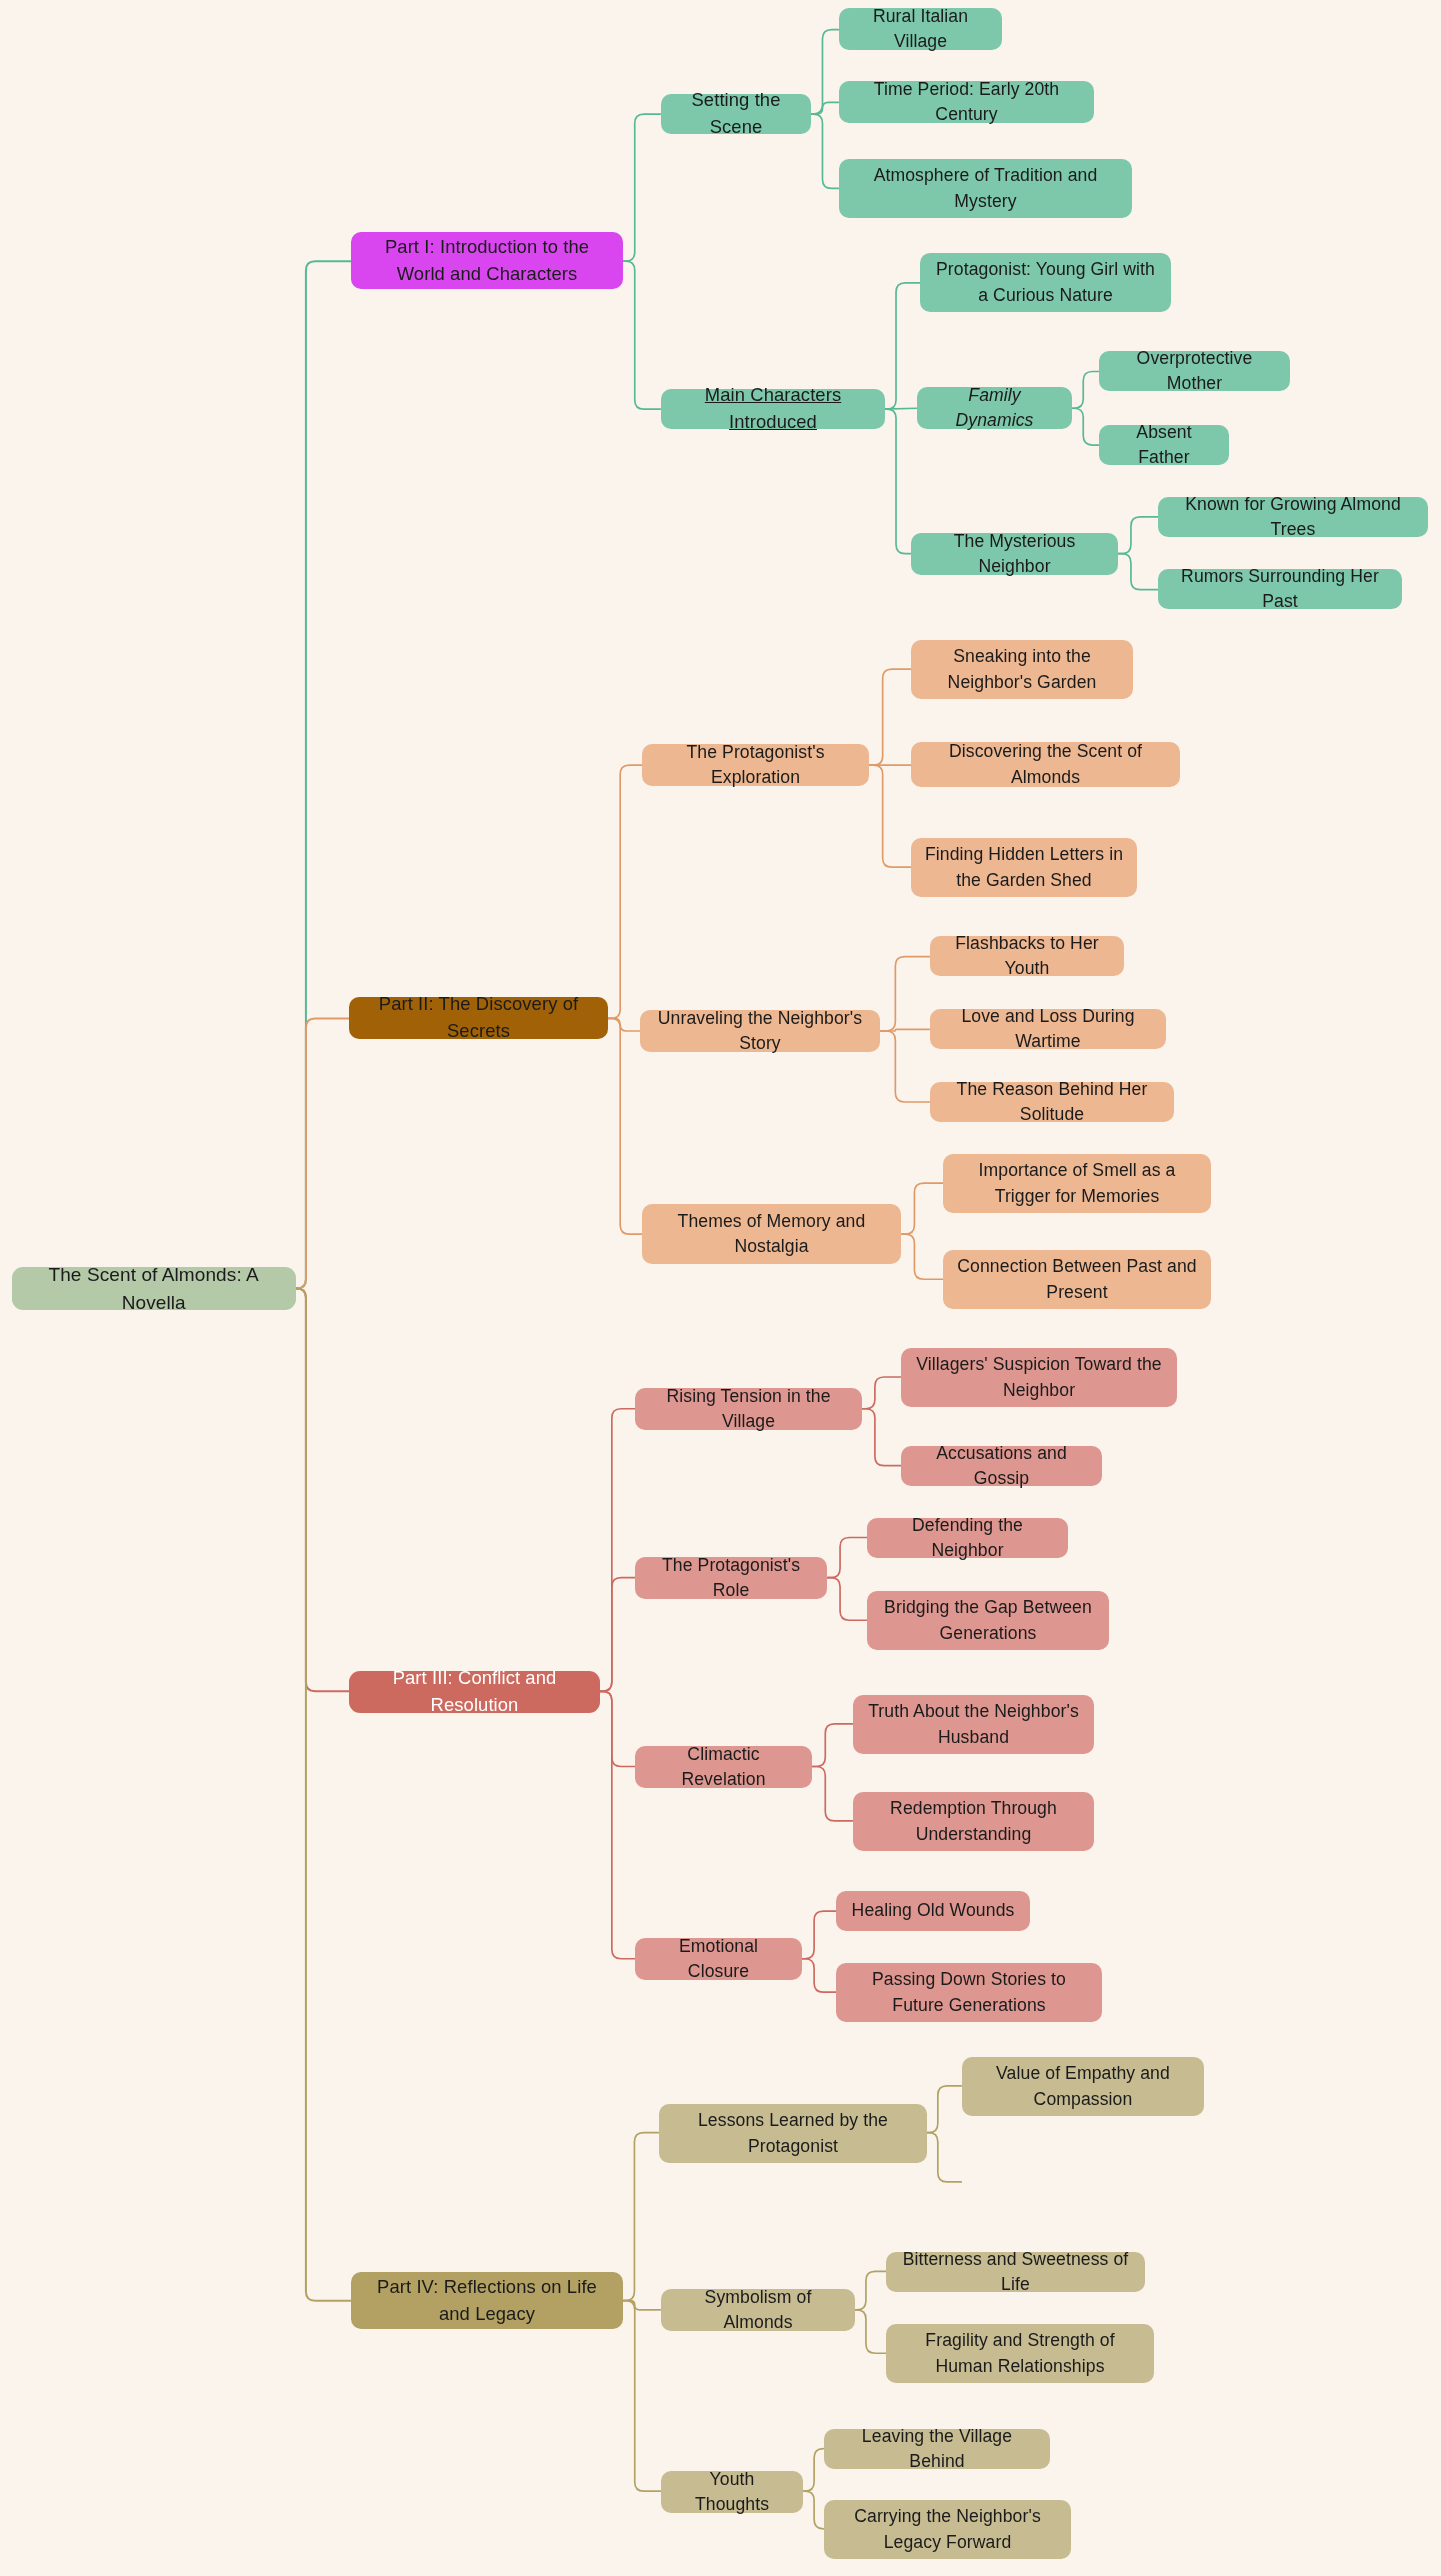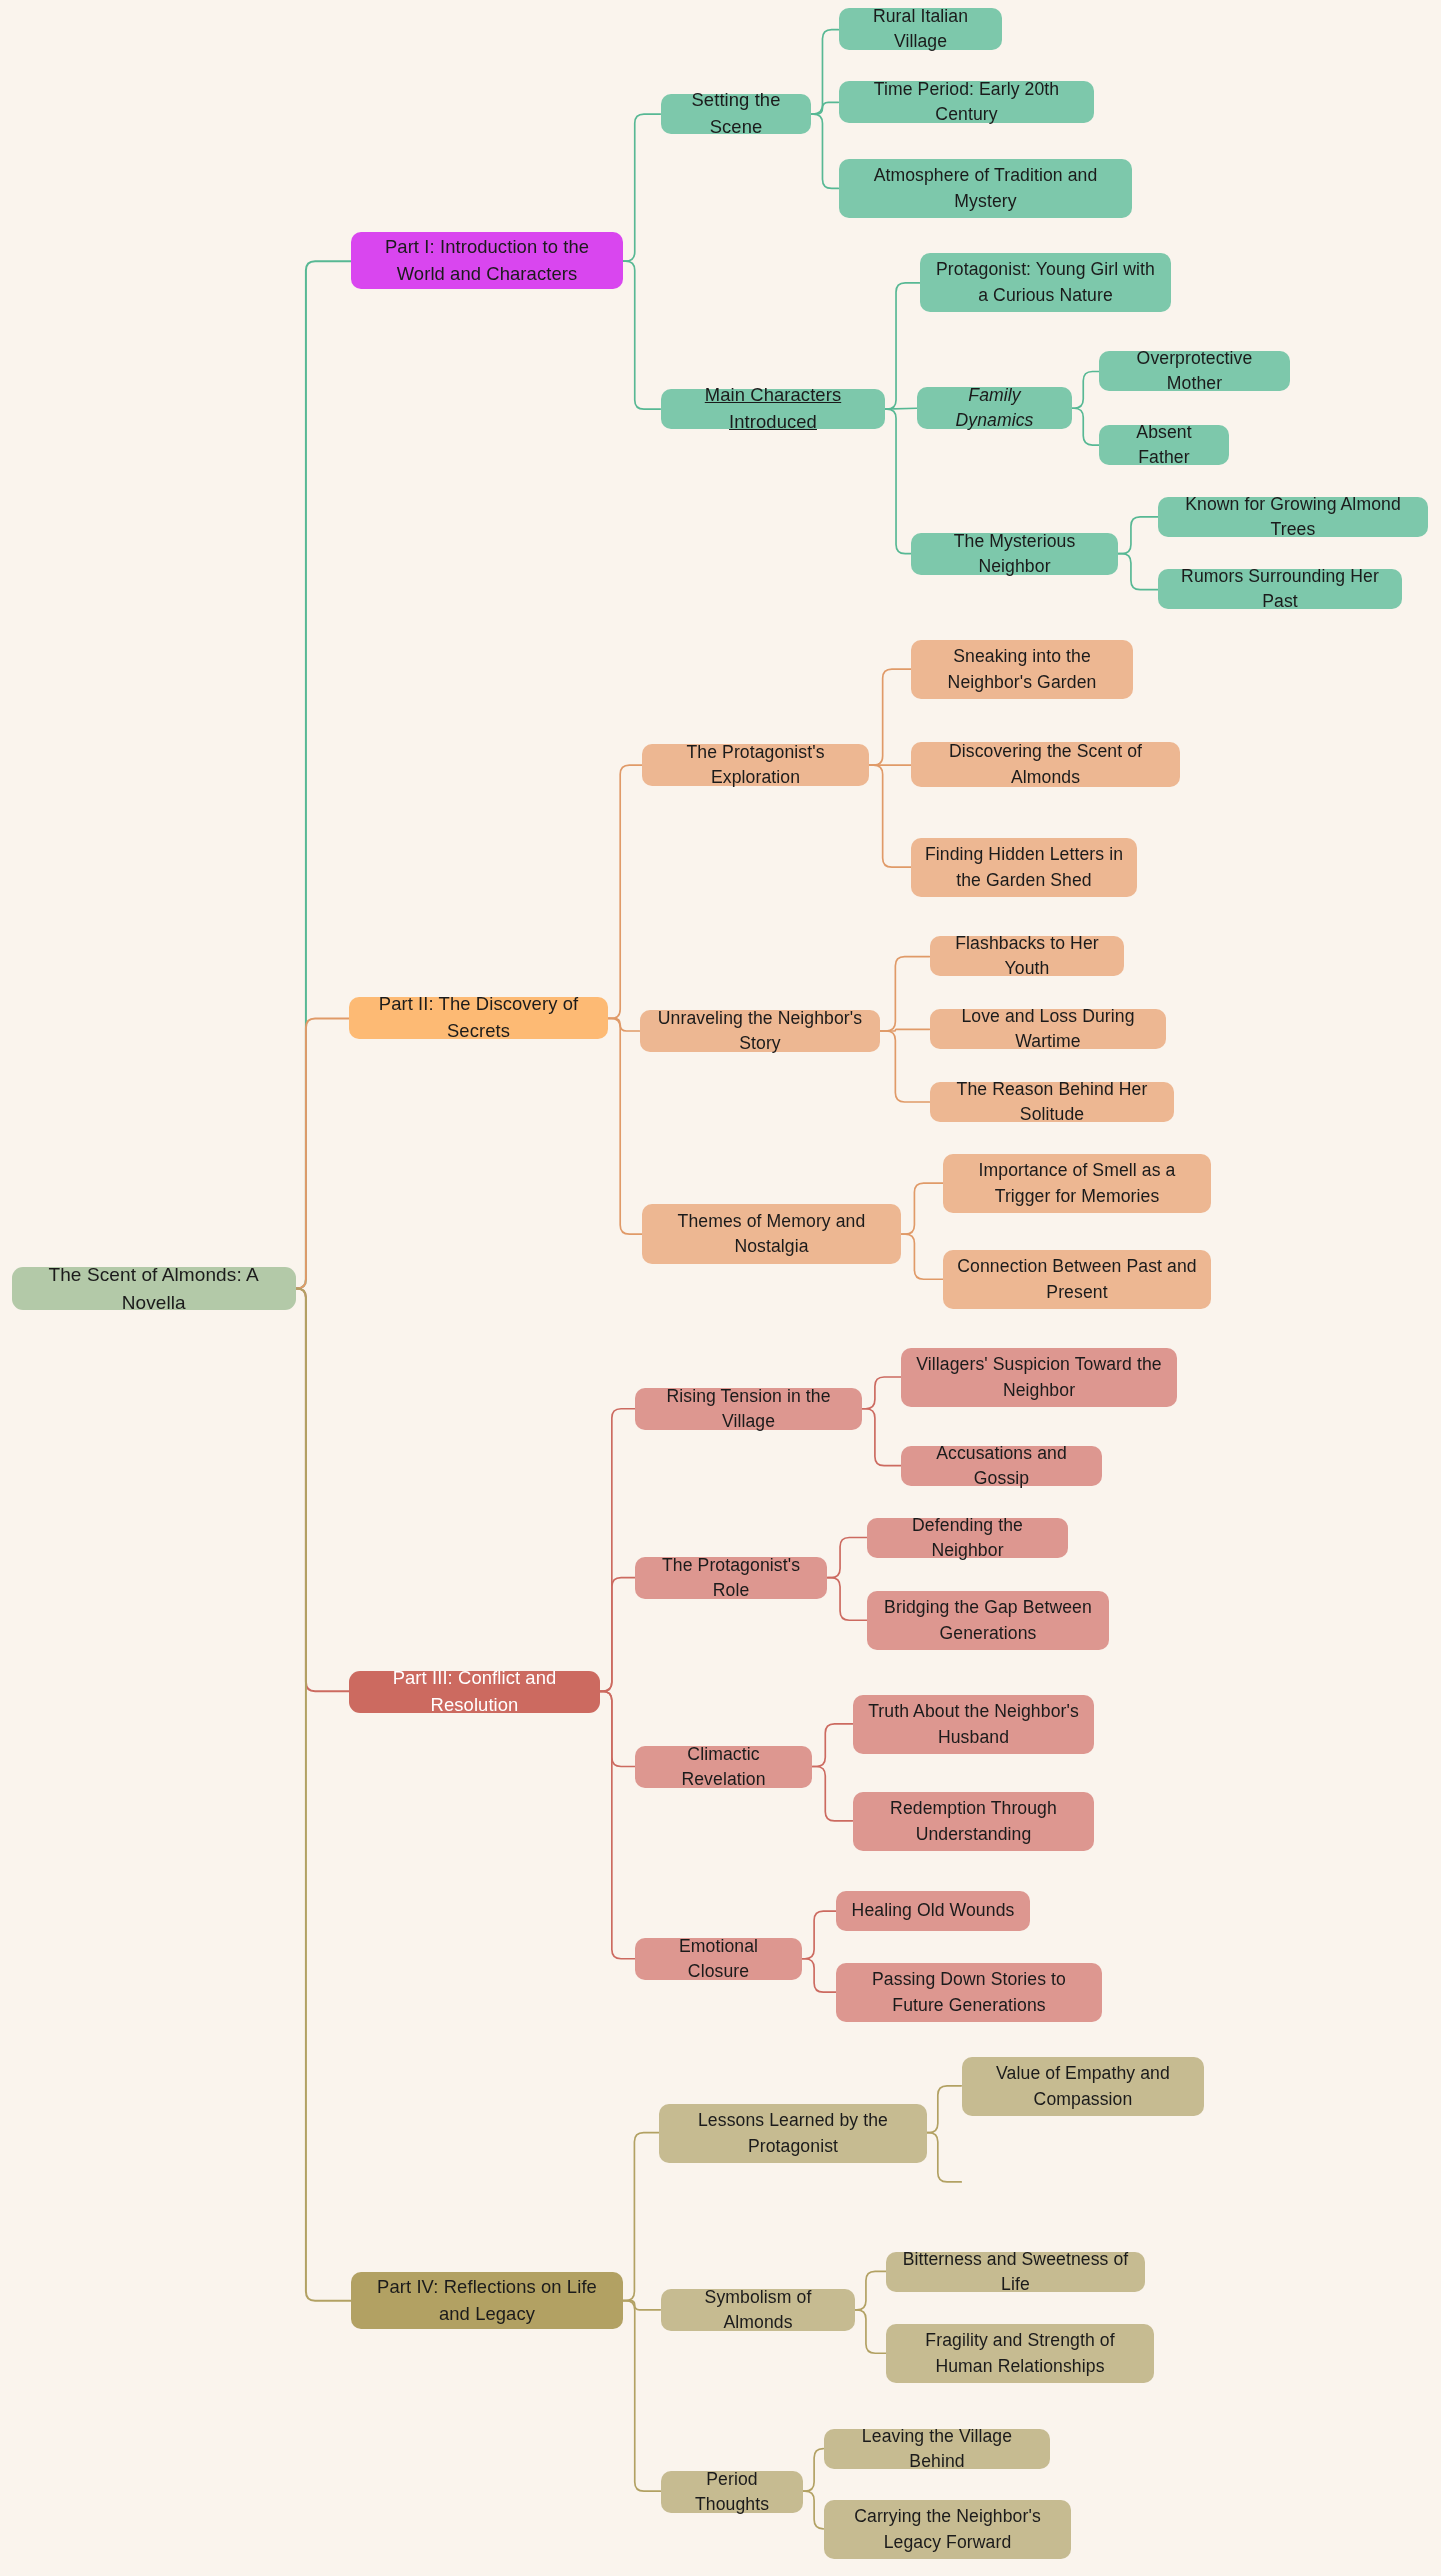--- a/index.html
+++ b/index.html
@@ -27,21 +27,21 @@
 
   
   .lv-root{background:#b3c9a8;font-size:19px;border-radius:11px;}
 
   
   .b1.lv1{background:#d946ef;font-size:18.4px;}
   .b1.lv2{background:#7dc8ab;font-size:18.4px;}
   .b1.lv3{background:#7dc8ab;font-size:17.6px;}
 
   
-  .b2.lv1{background:#fdba74;font-size:18.4px;}
+  .b2.lv1{background:#a16207;font-size:18.4px;}
   .b2.lv2{background:#edb792;font-size:17.6px;}
   .b2.lv3{background:#edb792;font-size:17.6px;}
 
   
   .b3.lv1{background:#cc6a60;font-size:18.4px;color:#ffffff;}
   .b3.lv2{background:#dd9790;font-size:17.6px;}
   .b3.lv3{background:#dd9790;font-size:17.6px;}
 
   
   .b4.lv1{background:#b2a163;font-size:18.4px;}
@@ -231,21 +231,21 @@
     <div class="node b4 lv2" style="left: 661px; top: 2289px; width: 194px; height: 42px;">
       <span>Symbolism of Almonds</span>
     </div>
     <div class="node b4 lv3" style="left: 886px; top: 2252px; width: 259px; height: 40px;">
       <span>Bitterness and Sweetness of Life</span>
     </div>
     <div class="node b4 lv3" style="left: 886px; top: 2324px; width: 268px; height: 59px;">
       <span>Fragility and Strength of Human Relationships</span>
     </div>
     <div class="node b4 lv2" style="left: 661px; top: 2471px; width: 142px; height: 42px;">
-      <span>Period Thoughts</span>
+      <span>Youth Thoughts</span>
     </div>
     <div class="node b4 lv3" style="left: 824px; top: 2429px; width: 226px; height: 40px;">
       <span>Leaving the Village Behind</span>
     </div>
     <div class="node b4 lv3" style="left: 824px; top: 2500px; width: 247px; height: 59px;">
       <span>Carrying the Neighbor's Legacy Forward</span>
     </div>
   </div>
 
 

